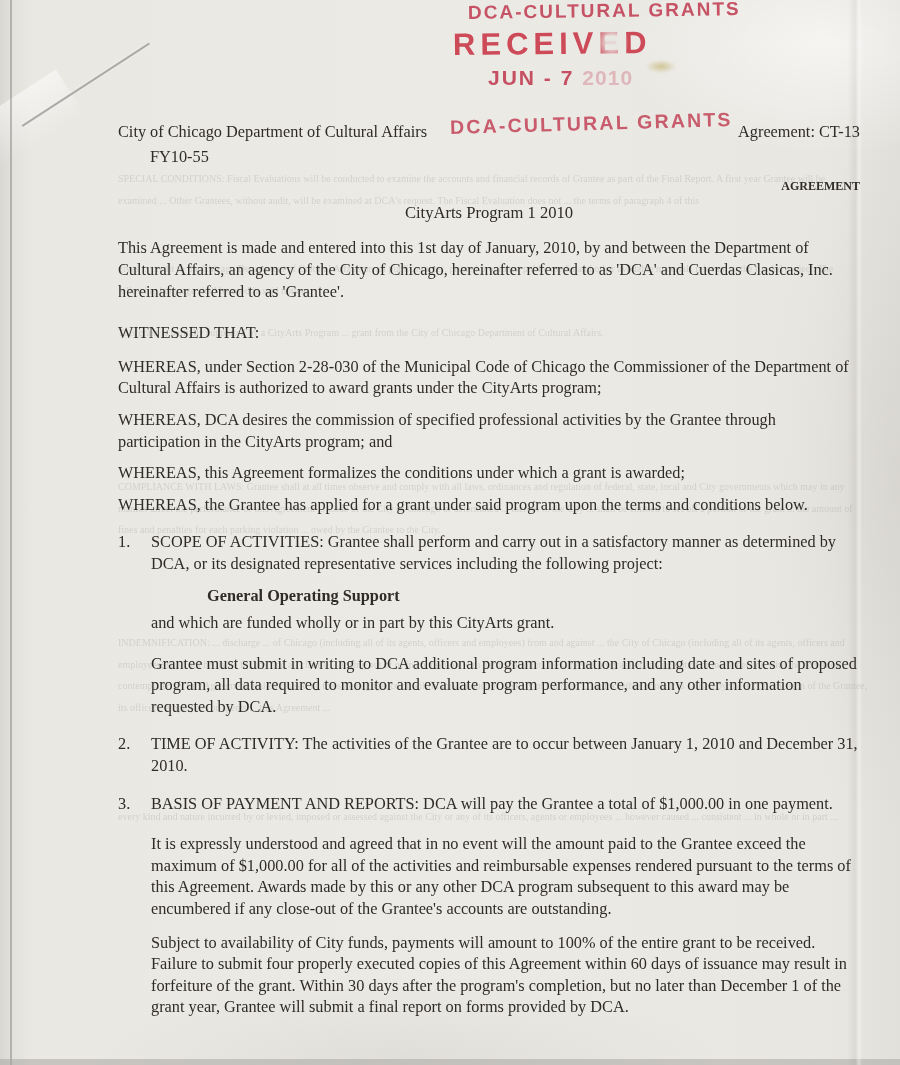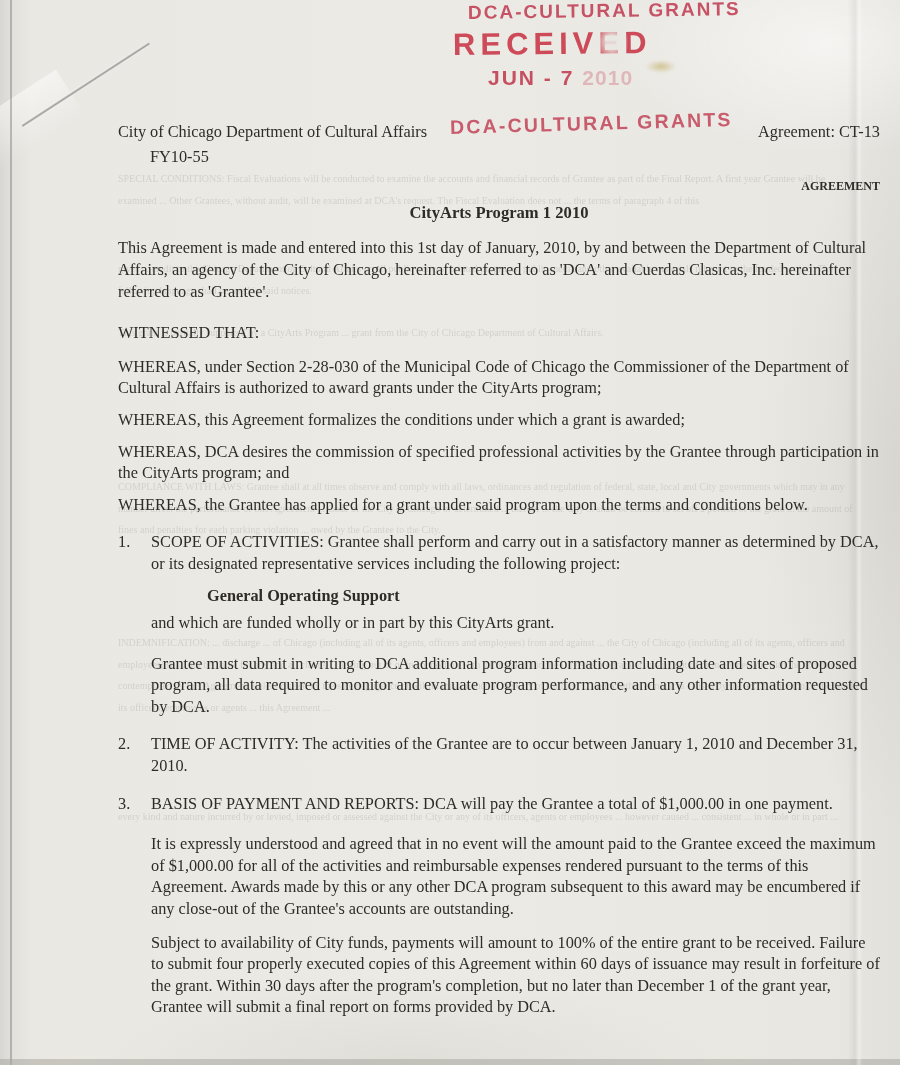--- a/index.html
+++ b/index.html
@@ -34,25 +34,25 @@
   .stamp-top{left:468px;top:0px;font-size:19px;letter-spacing:2px;transform:rotate(-0.8deg);opacity:0.93;}
   .stamp-received{left:453px;top:26px;font-size:31px;letter-spacing:5px;color:#cd4a59;transform:rotate(-0.6deg);}
   .stamp-date{left:488px;top:66px;font-size:21px;letter-spacing:2px;opacity:0.95;}
   .stamp-date .year{opacity:0.32;margin-left:8px;filter:blur(0.5px);letter-spacing:1px;}
   .stamp-bottom{left:450px;top:112px;font-size:19.5px;letter-spacing:2.2px;transform:rotate(-1.6deg);opacity:0.88;}
   .stamp-fade{position:absolute;left:596px;top:24px;width:32px;height:36px;z-index:5;
     background:radial-gradient(ellipse,rgba(233,231,226,0.9) 25%,rgba(233,231,226,0) 75%);}
 
   
   .content{position:absolute;left:0;top:0;width:100%;box-sizing:border-box;
-    padding:121px 20px 0 118px;font-size:16.3px;line-height:21.6px;z-index:3;}
+    padding:121px 40px 0 118px;font-size:16.3px;line-height:21.6px;z-index:3;}
   .header-row{display:flex;justify-content:space-between;align-items:flex-start;}
   .fy{margin-top:3px;margin-left:32px;}
   .doc-title{text-align:right;font-weight:bold;margin-top:9px;font-size:12px;}
-  .doc-subtitle{text-align:center;font-weight:bold;margin-top:4px;font-size:16.6px;}
+  .doc-subtitle{text-align:center;font-weight:normal;margin-top:4px;font-size:16.6px;}
   .para{margin:10px 0 0 0;}
   .intro{margin-top:14px;}
   .item{display:flex;margin-top:16px;}
   .item .num{width:33px;flex:none;}
   .item .itext{flex:1;}
   .project{font-weight:bold;margin:10px 0 0 89px;}
   .hang{margin-left:33px;}
   .gap-lg{margin-top:19px;}
 </style>
 </head>
@@ -91,22 +91,22 @@
     </div>
 
     <div class="doc-title">AGREEMENT</div>
     <div class="doc-subtitle">CityArts Program 1 2010</div>
 
     <p class="para intro">This Agreement is made and entered into this 1st day of January, 2010, by and between the Department of Cultural Affairs, an agency of the City of Chicago, hereinafter referred to as 'DCA' and Cuerdas Clasicas, Inc. hereinafter referred to as 'Grantee'.</p>
 
     <p class="para" style="margin-top:20px;">WITNESSED THAT:</p>
 
     <p class="para" style="margin-top:12px;">WHEREAS, under Section 2-28-030 of the Municipal Code of Chicago the Commissioner of the Department of Cultural Affairs is authorized to award grants under the CityArts program;</p>
+    <p class="para">WHEREAS, DCA desires the commission of specified professional activities by the Grantee through participation in the CityArts program; and</p>
     <p class="para">WHEREAS, this Agreement formalizes the conditions under which a grant is awarded;</p>
-    <p class="para">WHEREAS, DCA desires the commission of specified professional activities by the Grantee through participation in the CityArts program; and</p>
     <p class="para">WHEREAS, the Grantee has applied for a grant under said program upon the terms and conditions below.</p>
 
 
     <div class="item">
       <div class="num">1.</div>
       <div class="itext">SCOPE OF ACTIVITIES: Grantee shall perform and carry out in a satisfactory manner as determined by DCA, or its designated representative services including the following project:</div>
     </div>
     <p class="project">General Operating Support</p>
     <p class="para hang" style="margin-top:6px;">and which are funded wholly or in part by this CityArts grant.</p>
     <p class="para hang gap-lg">Grantee must submit in writing to DCA additional program information including date and sites of proposed program, all data required to monitor and evaluate program performance, and any other information requested by DCA.</p>

